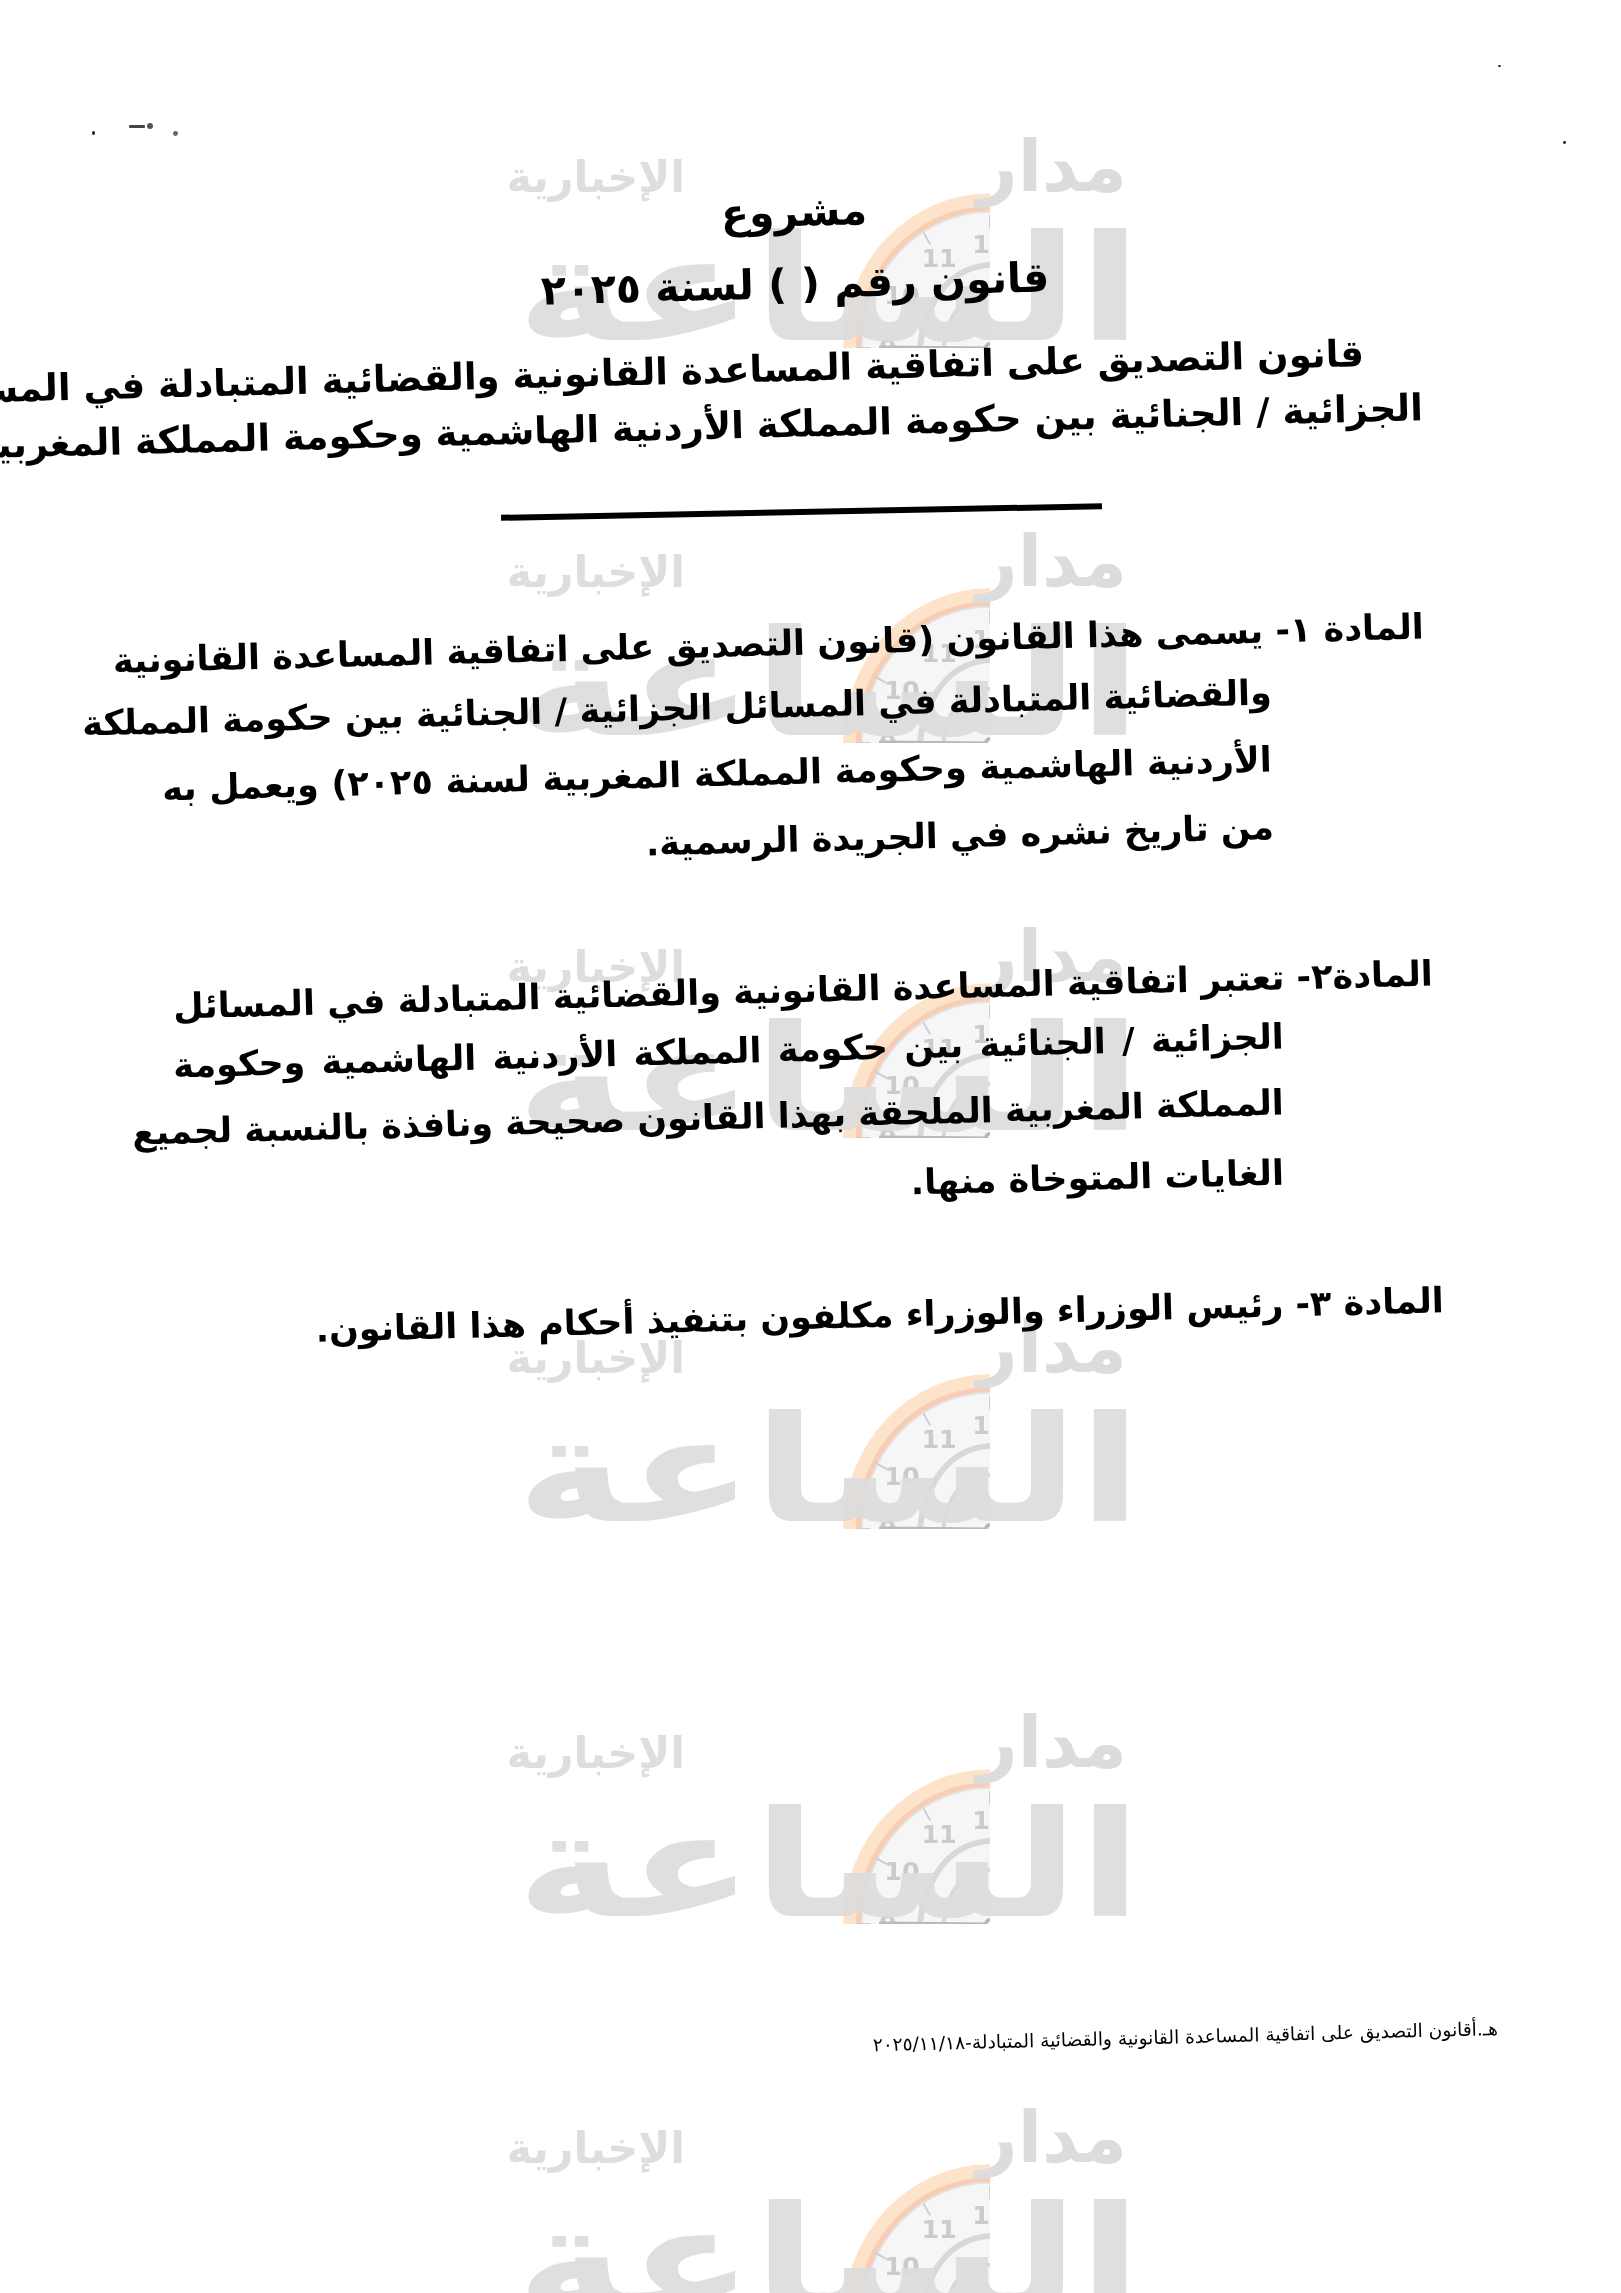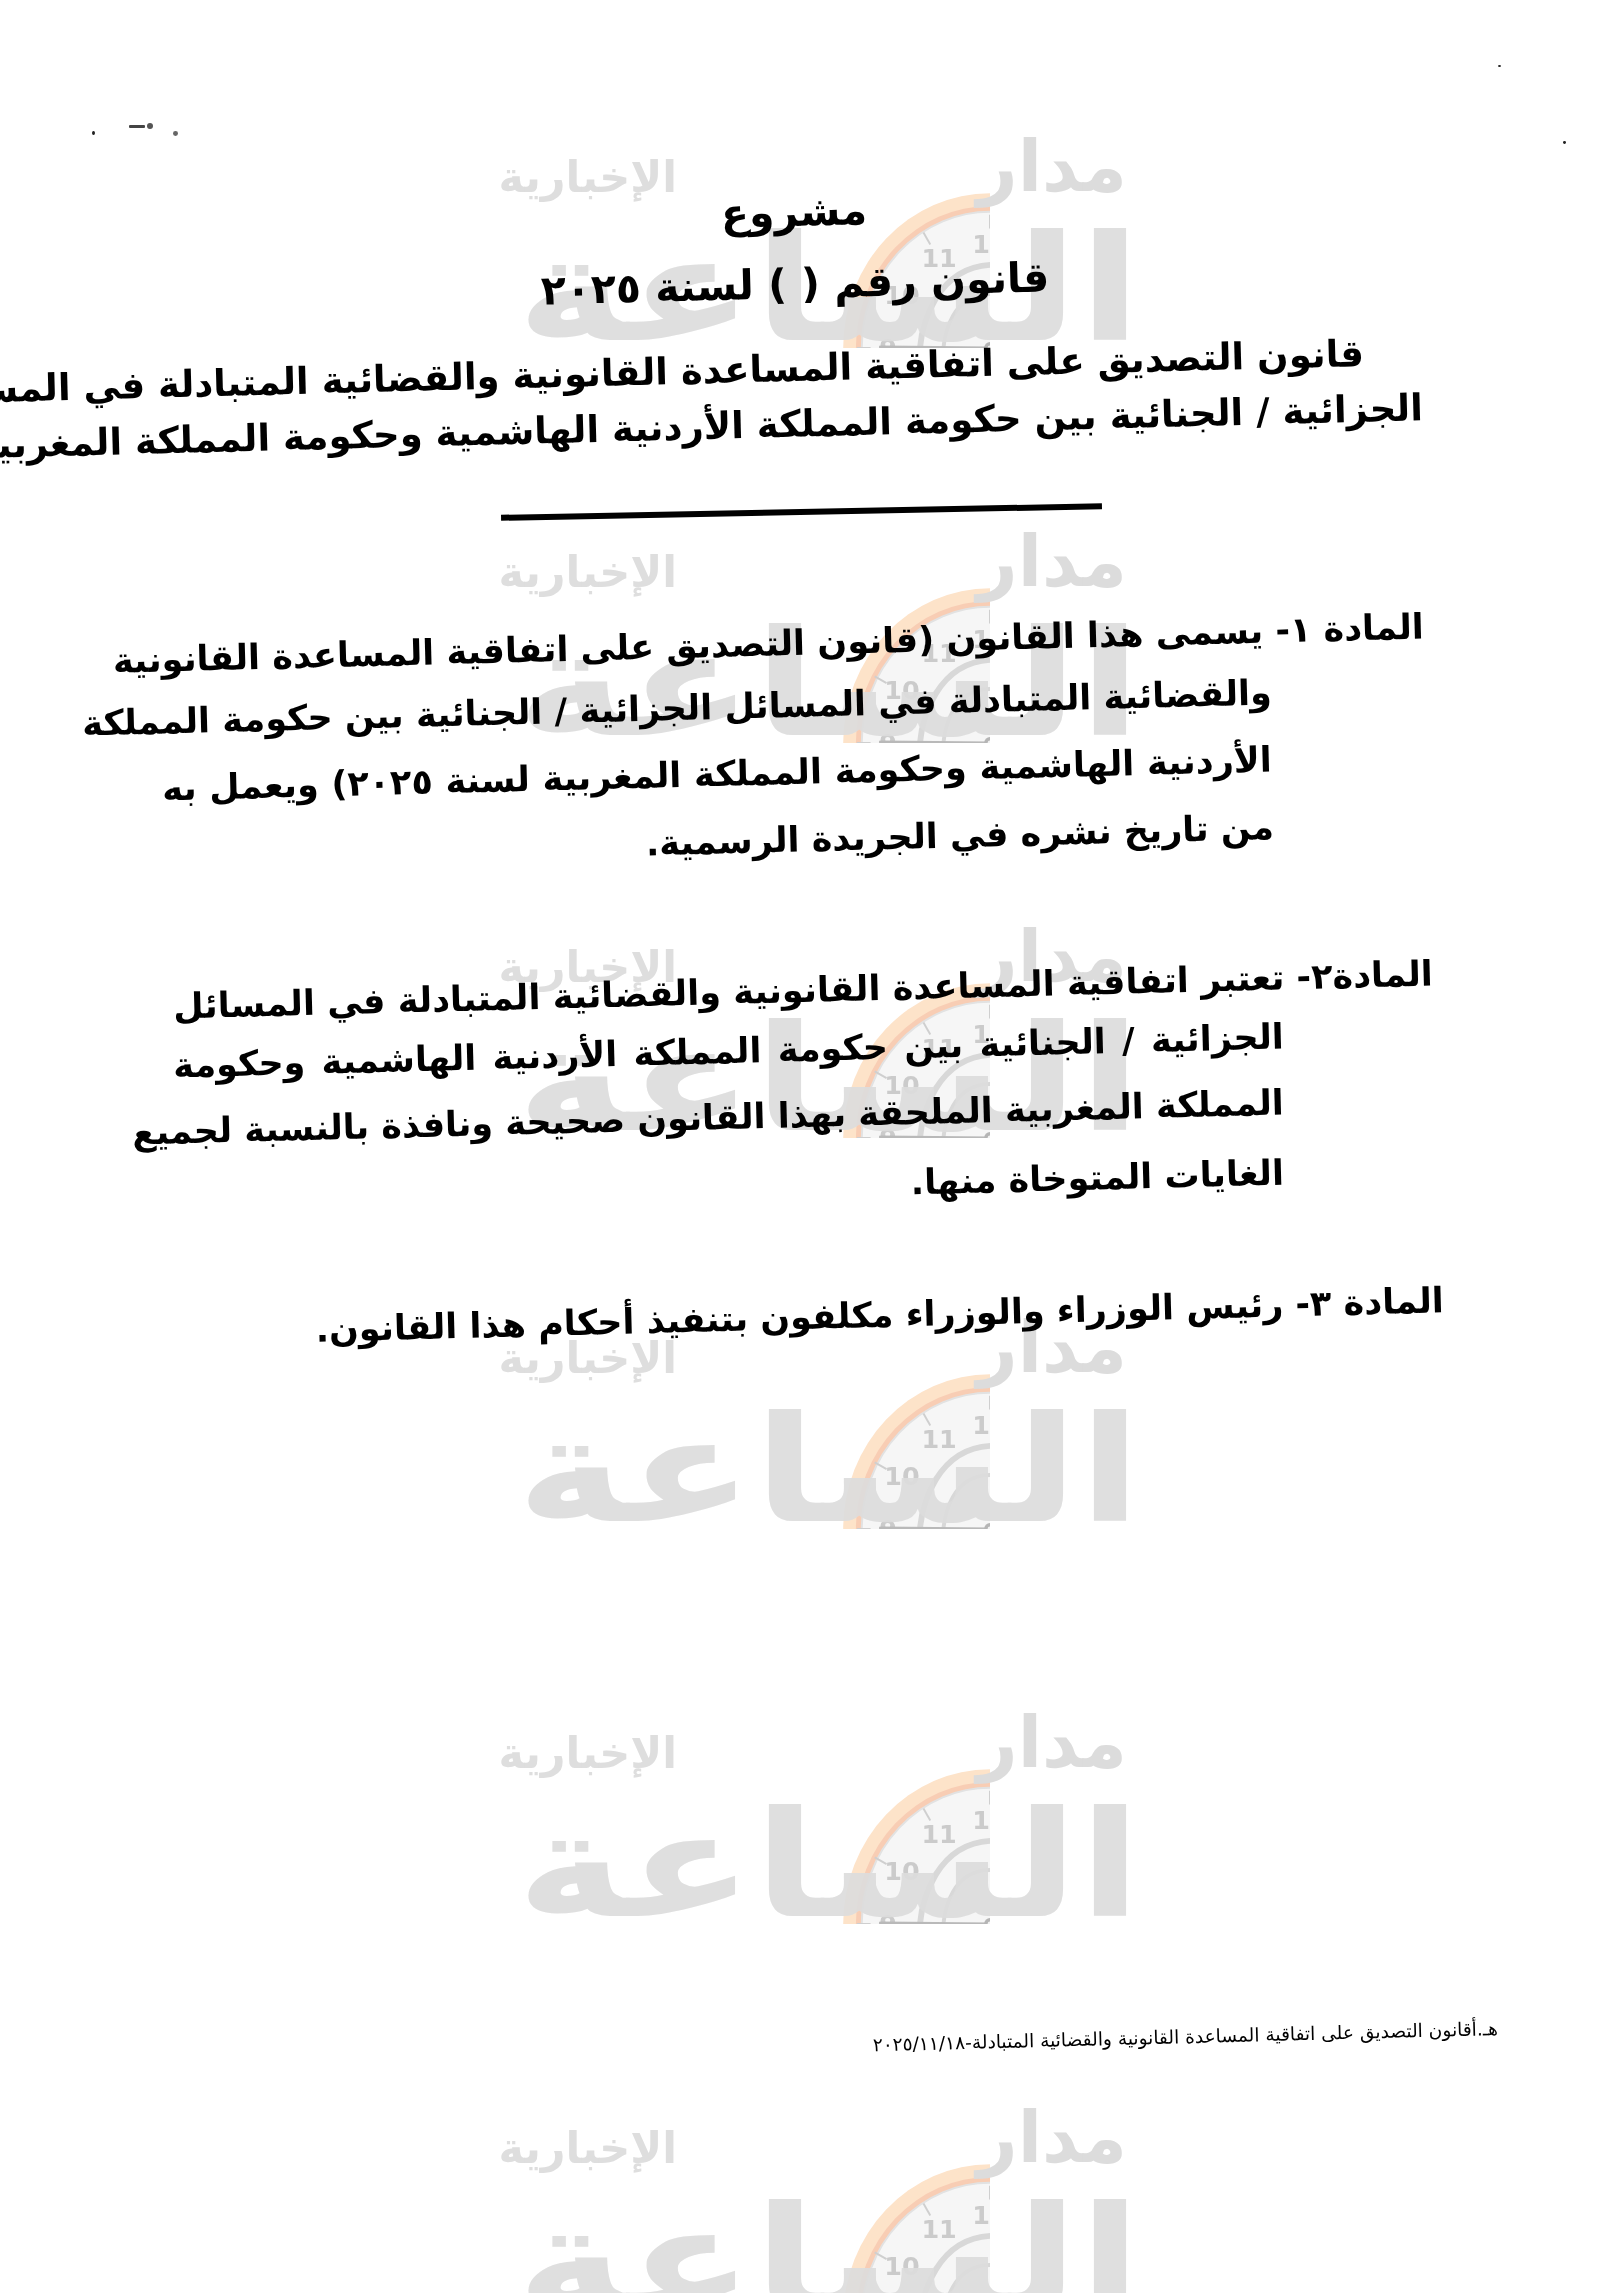--- a/index.html
+++ b/index.html
@@ -1,19 +1,19 @@
 <!DOCTYPE html>
 <html><head>
 <meta charset="utf-8">
 <style>
   html, body { margin:0; padding:0; }
   body { width:1621px; height:2294px; background:#ffffff; position:relative; overflow:hidden; font-family:"DejaVu Sans", sans-serif; }
   .wm { position:absolute; left:510px; width:637px; height:338px; pointer-events:none; }
   .wm svg.clock { position:absolute; left:157px; top:0; width:323px; height:333px; }
-  .wm-side { position:absolute; left:0; top:138px; width:167px; height:49px; line-height:49px; text-align:center; font-family:"DejaVu Sans", sans-serif; font-weight:bold; font-size:43px; color:#dedede; direction:rtl; white-space:nowrap; }
+  .wm-side { position:absolute; left:8px; top:138px; width:167px; height:49px; line-height:49px; text-align:center; font-family:"DejaVu Sans", sans-serif; font-weight:bold; font-size:43px; color:#dedede; direction:rtl; white-space:nowrap; }
   .wm-top { position:absolute; left:480px; top:113px; width:137px; height:78px; line-height:78px; text-align:left; font-family:"DejaVu Sans", sans-serif; font-weight:bold; font-size:71px; color:#dcdcdc; direction:rtl; white-space:nowrap; }
   .wm-main { position:absolute; left:19.6px; top:191px; width:598px; height:167px; line-height:167px; text-align:center; font-family:"DejaVu Sans", sans-serif; font-weight:bold; font-size:147px; color:#dddddd; direction:rtl; white-space:nowrap; transform:scaleX(1.25); transform-origin:center; opacity:0.92; }
   .txt { position:absolute; height:59px; line-height:59px; direction:rtl; white-space:nowrap; font-family:"DejaVu Sans", sans-serif; font-weight:bold; color:#000; font-size:35px; transform:rotate(-1.5deg); transform-origin:center center; }
   .txt.title { font-size:37px; }
   .txt.head { font-size:41px; text-align:center; }
   .justify { text-align:justify; text-align-last:justify; }
   .right { text-align:right; }
   .rule { position:absolute; left:501px; top:509px; width:601px; height:5.9px; background:#000; transform:rotate(-1.1deg); }
   .footer { position:absolute; left:745px; top:2014px; width:753px; height:29px; line-height:29px; direction:rtl; text-align:right; white-space:nowrap; font-family:"DejaVu Sans", sans-serif; font-size:18.6px; color:#000; transform:rotate(-1.5deg); transform-origin:right center; }
   .speck { position:absolute; background:#222; border-radius:50%; }

